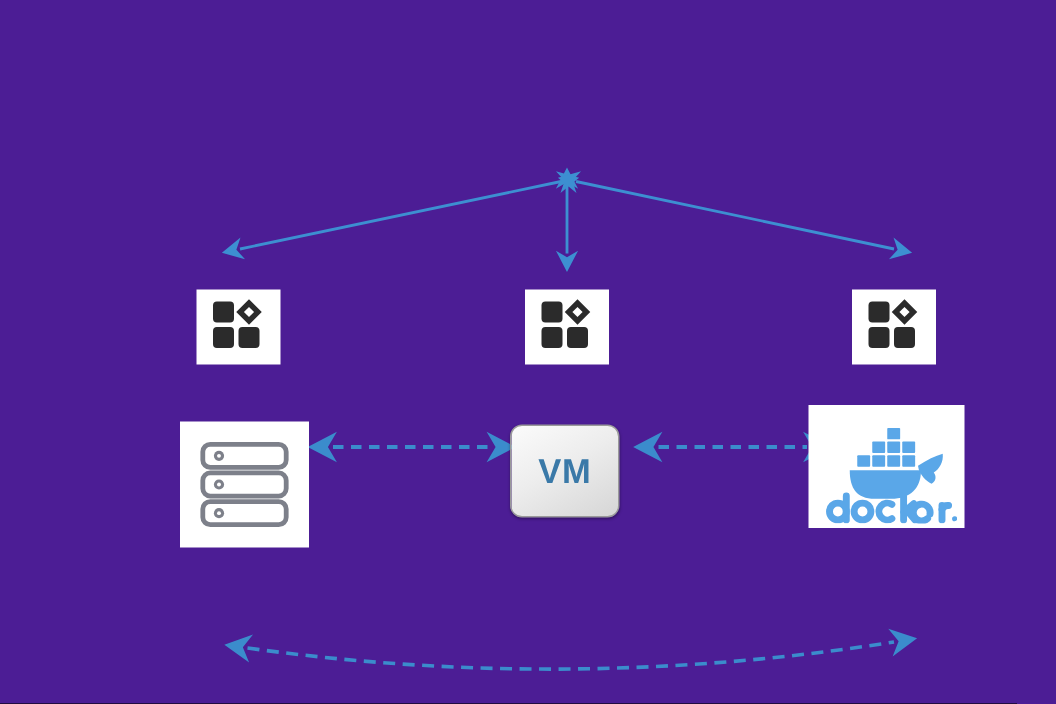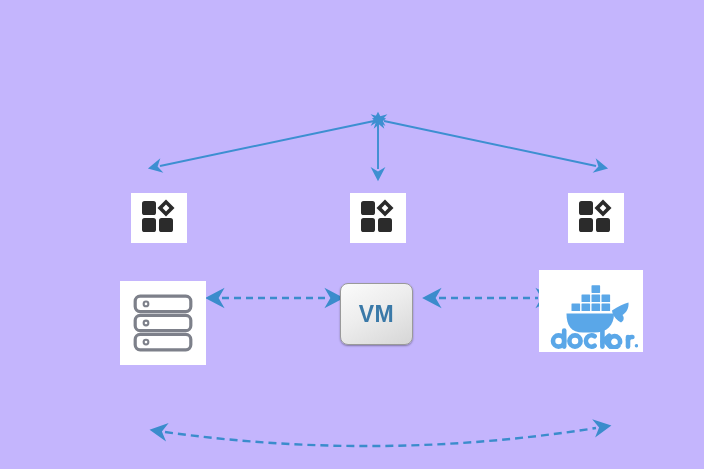--- a/index.html
+++ b/index.html
@@ -8,21 +8,21 @@
     padding: 0;
     background: #000000;
   }
   body {
     font-family: "Liberation Sans", sans-serif;
   }
   #stage {
     position: relative;
     width: 704px;
     height: 469px;
-    background: #c4b5fd;
+    background: #4c1d95;
     overflow: hidden;
   }
   .layer-svg {
     position: absolute;
     left: 0;
     top: 0;
     width: 704px;
     height: 469px;
     pointer-events: none;
   }

